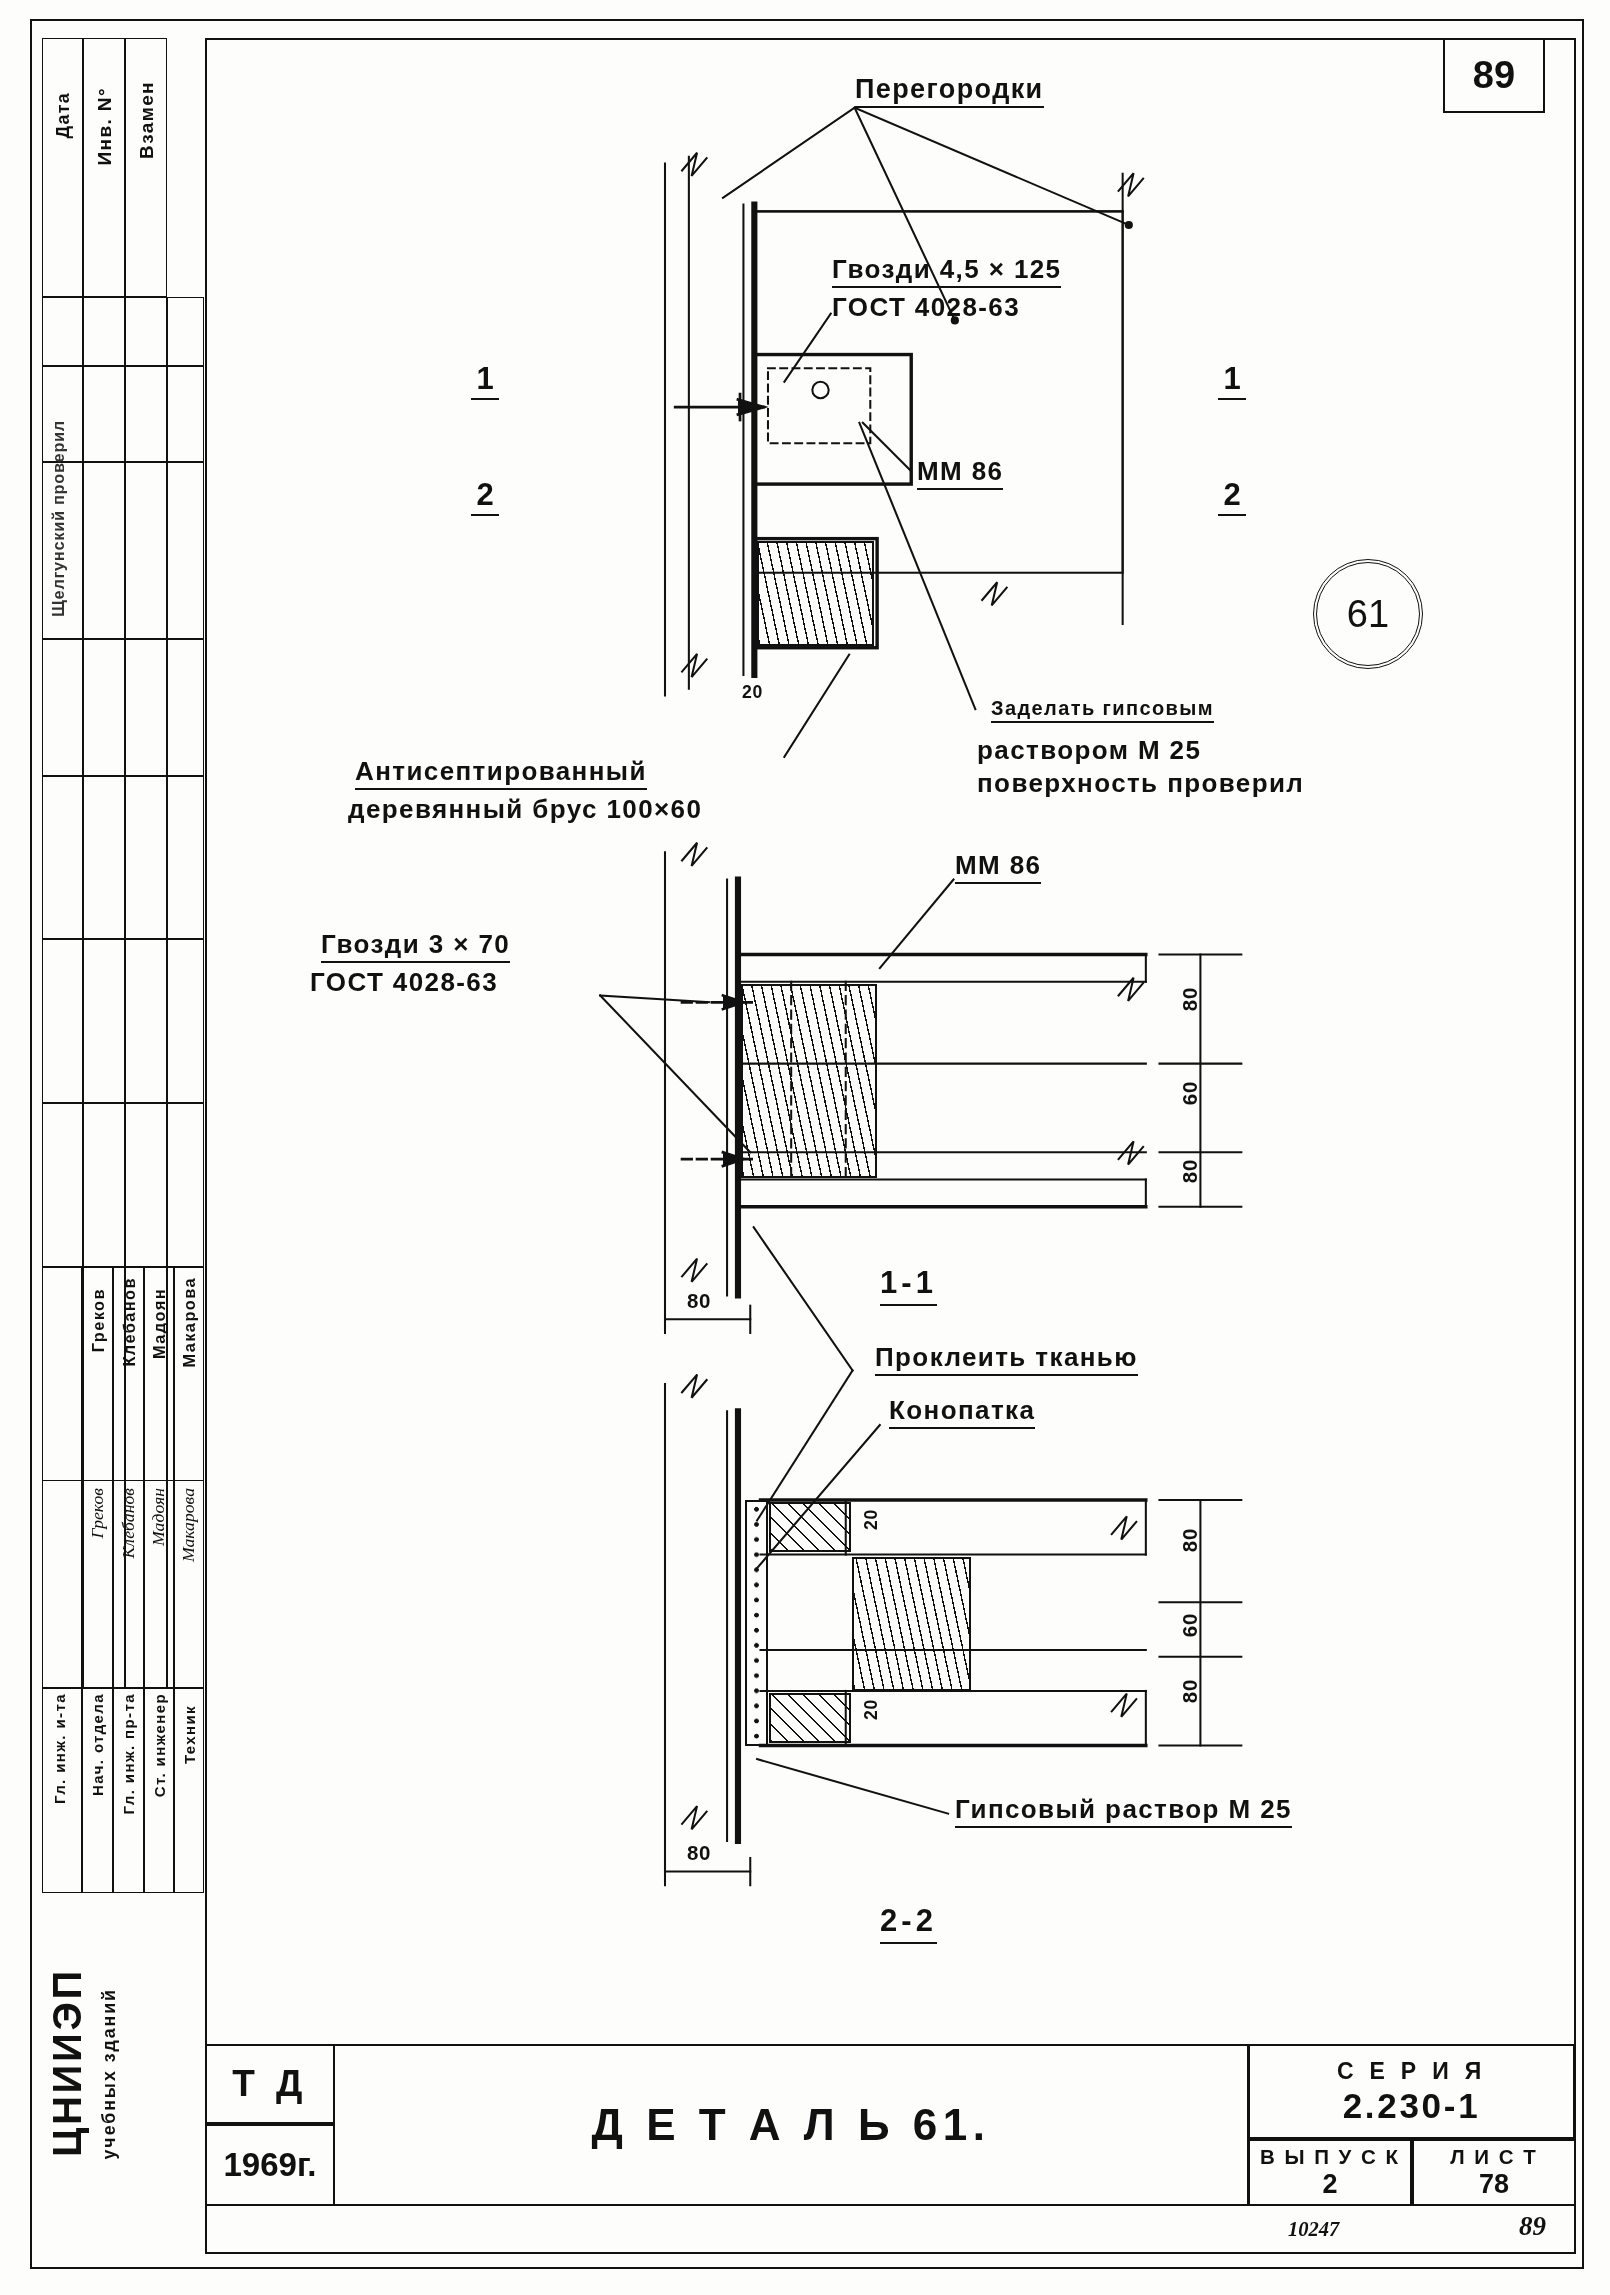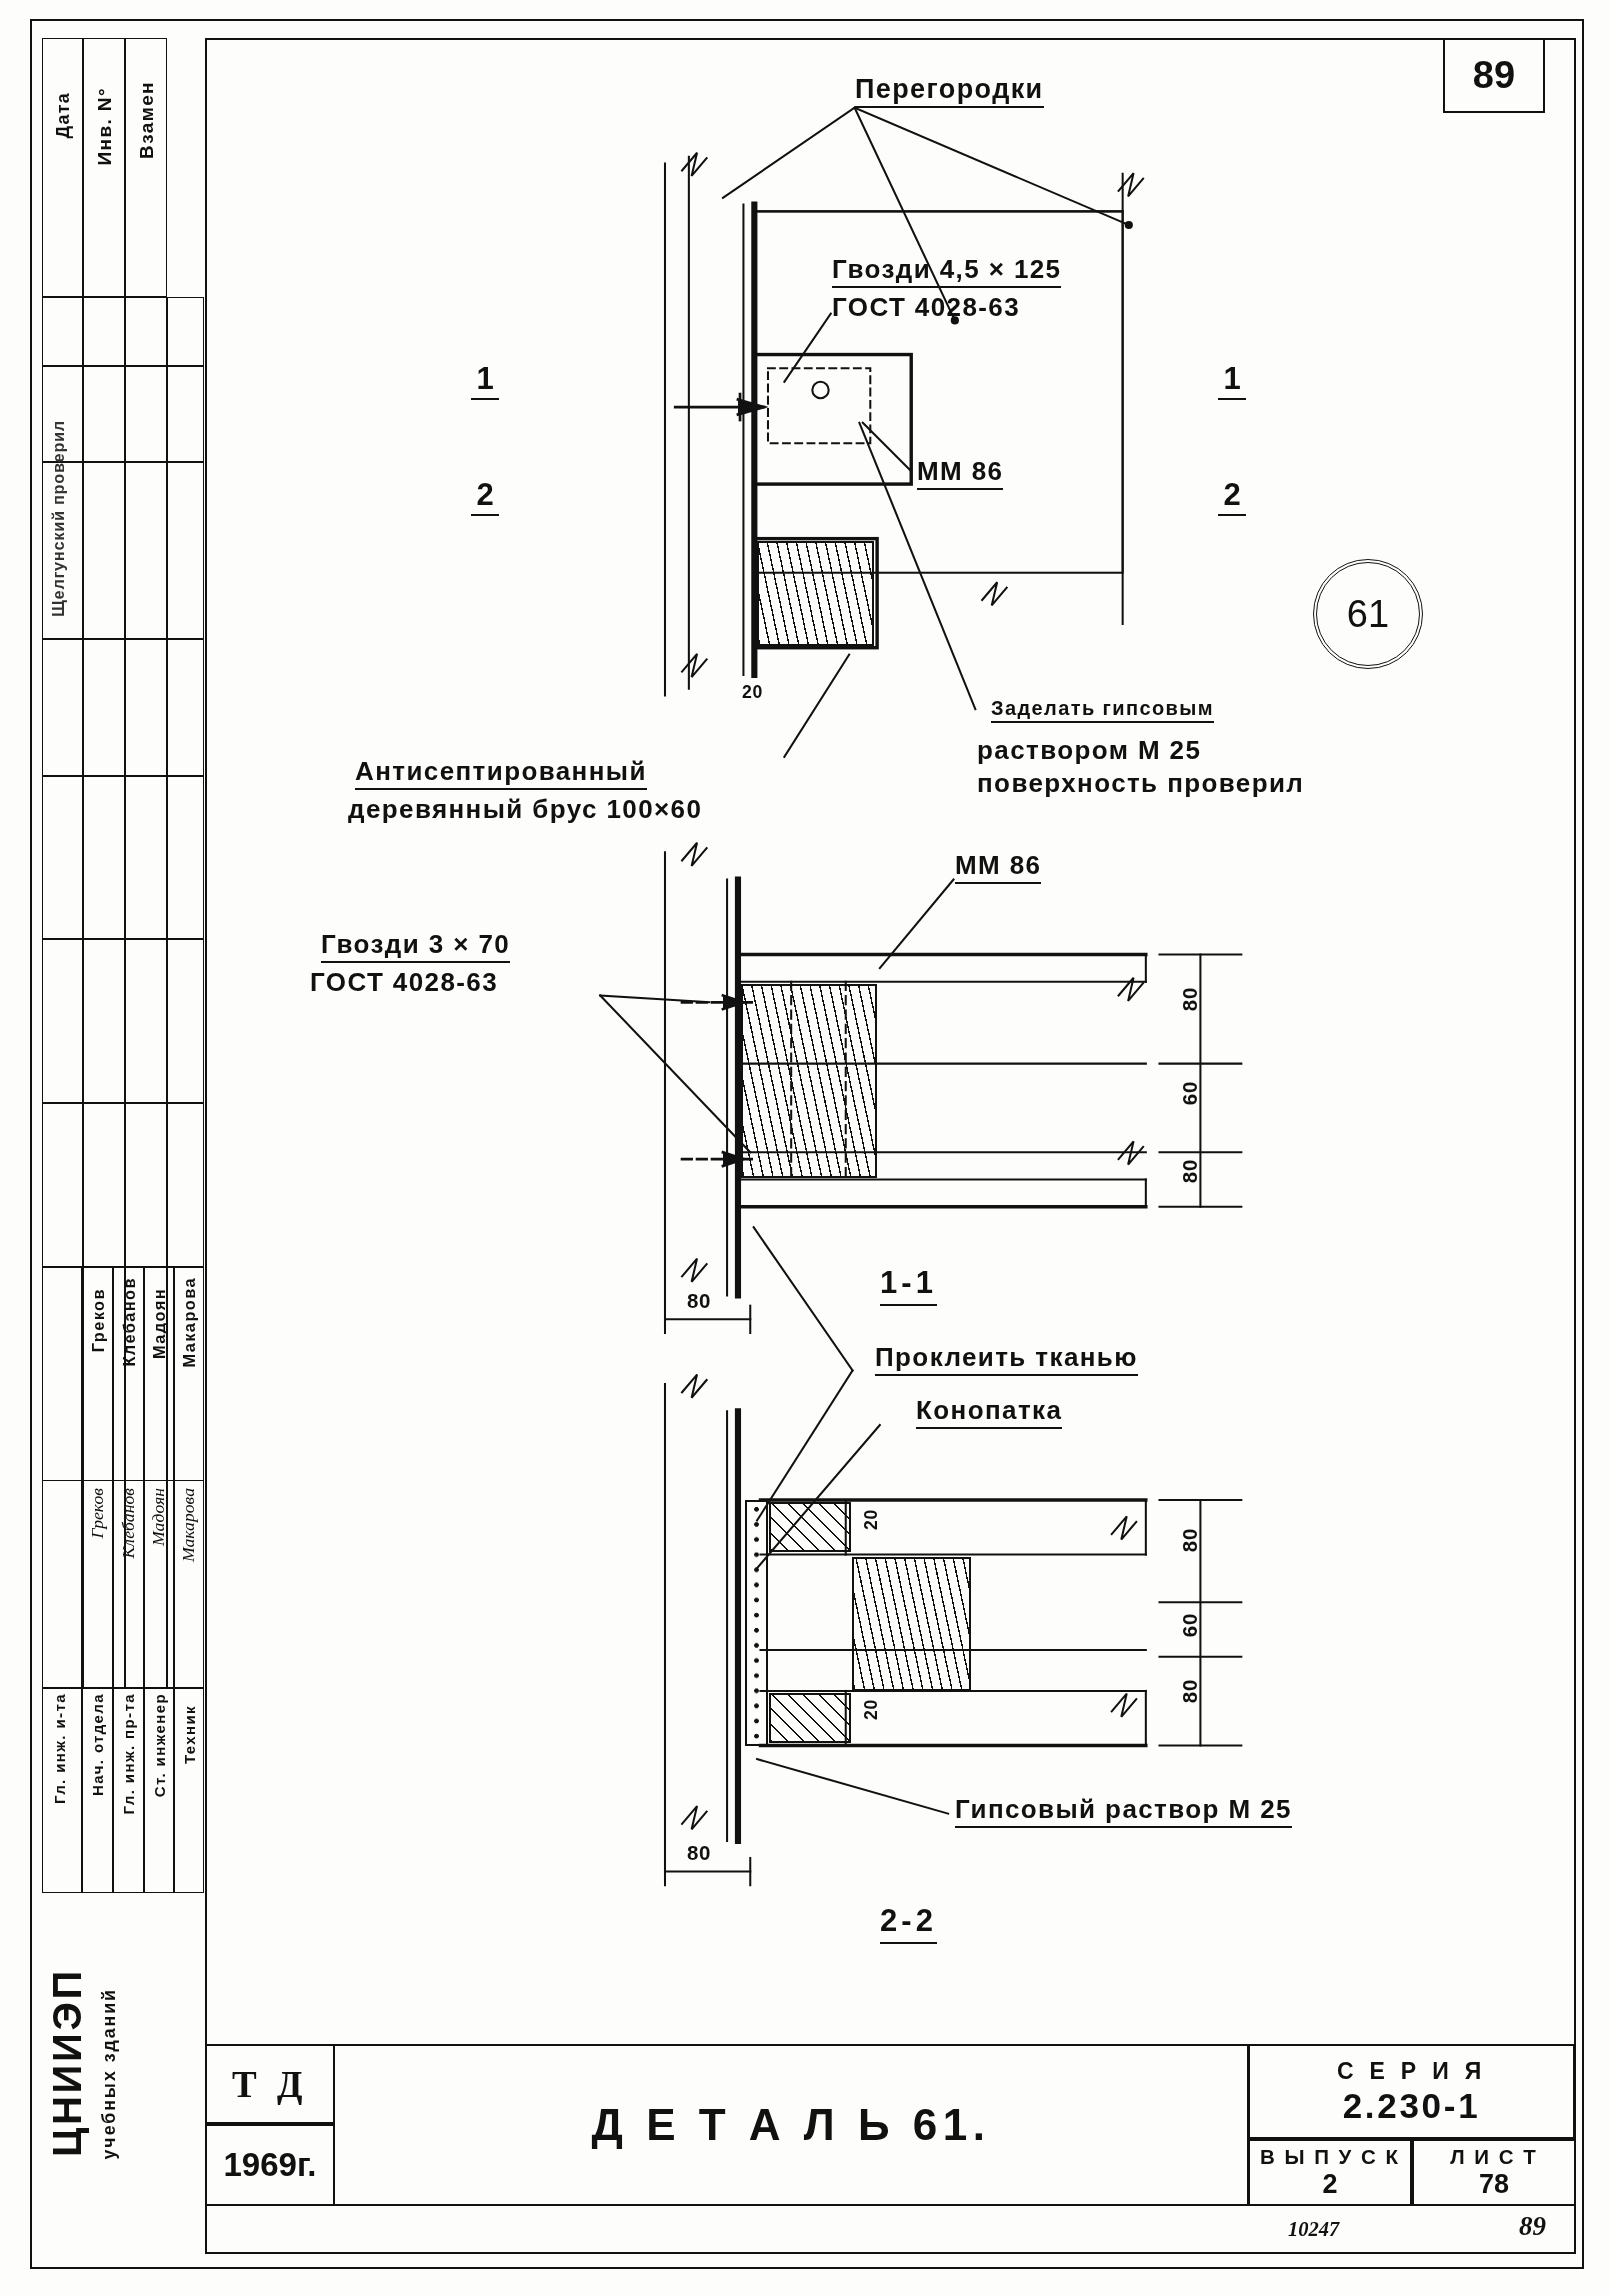--- a/index.html
+++ b/index.html
@@ -308,21 +308,21 @@
 
   <div class="lbl u" style="left:355px;top:756px;font-size:26px;text-align:right;">Антисептированный</div>
   <div class="lbl" style="left:348px;top:794px;font-size:26px;">деревянный  брус 100×60</div>
 
   <div class="lbl u" style="left:321px;top:929px;font-size:26px;">Гвозди  3 × 70</div>
   <div class="lbl" style="left:310px;top:967px;font-size:26px;">ГОСТ 4028-63</div>
 
   <div class="lbl u" style="left:955px;top:850px;font-size:26px;">ММ 86</div>
 
   <div class="lbl u" style="left:875px;top:1342px;font-size:26px;">Проклеить тканью</div>
-  <div class="lbl u" style="left:916px;top:1395px;font-size:26px;">Конопатка</div>
+  <div class="lbl u" style="left:889px;top:1395px;font-size:26px;">Конопатка</div>
   <div class="lbl u" style="left:955px;top:1794px;font-size:26px;">Гипсовый  раствор  М 25</div>
 
   <div class="cutmark" style="left:471px;top:361px;">1</div>
   <div class="cutmark" style="left:471px;top:477px;">2</div>
   <div class="cutmark" style="left:1218px;top:361px;">1</div>
   <div class="cutmark" style="left:1218px;top:477px;">2</div>
 
   <div class="sect-title" style="left:880px;top:1265px;">1-1</div>
   <div class="sect-title" style="left:880px;top:1903px;">2-2</div>
 
@@ -338,21 +338,21 @@
   <div class="dimv" style="left:1178px;top:1679px;">80</div>
   <div class="dimv" style="left:861px;top:1509px;font-size:17.7px;">20</div>
   <div class="dimv" style="left:861px;top:1699px;font-size:17.7px;">20</div>
   <div class="dim" style="left:687px;top:1841px;">80</div>
 
   <div class="abs" id="detail-tag">
     <span>61</span>
   </div>
 
   <div id="title-block">
-    <div class="tc" style="left:0px;top:15px;width:130px;height:80px;font-size:37px;letter-spacing:5.5px;font-family:Liberation Serif, serif;">
+    <div class="tc" style="left:0px;top:15px;width:130px;height:80px;font-size:37px;letter-spacing:5.5px;">
       <span>Т Д</span>
     </div>
     <div class="tc" style="left:0px;top:95px;width:130px;height:82px;font-size:33px;">
       <span>1969г.</span>
     </div>
 
     <div class="tc" style="left:130px;top:15px;width:914px;height:162px;font-size:44px;letter-spacing:5.5px;border-left:none;">
       <span>Д Е Т А Л Ь  61.</span>
     </div>
 

